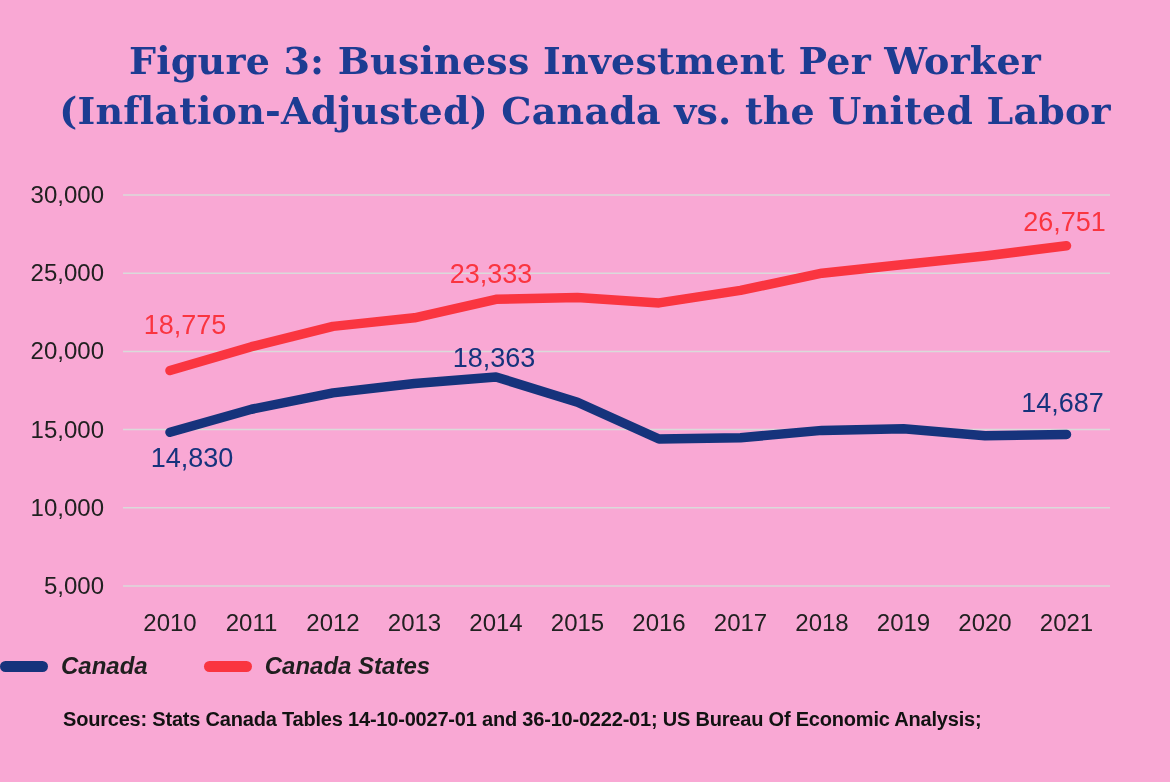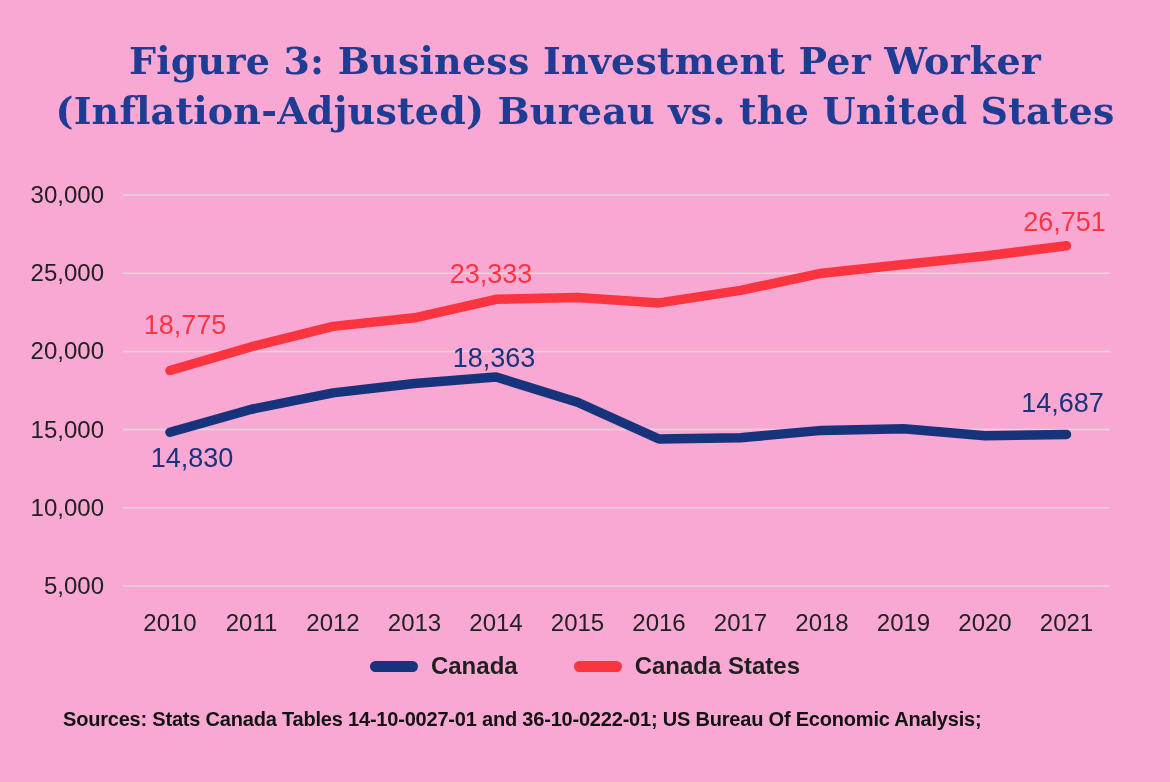--- a/index.html
+++ b/index.html
@@ -33,23 +33,24 @@
     fill:#212121;
   }
   .dlabel{
     font-size:27px;
     font-weight:500;
   }
   .legend{
     position:absolute;
     top:652px; left:0; right:0;
     display:flex;
-    justify-content:center;
+    justify-content:flex-start;
     align-items:center;
     gap:56px;
+    font-style:italic;
   }
   .legend-item{
     display:flex;
     align-items:center;
     gap:13px;
   }
   .swatch{
     display:inline-block;
     width:48px;
     height:11px;
@@ -72,21 +73,21 @@
     margin-left:29px;
   }
 </style>
 </head>
 <body>
 
 <div class="page">
 
   <div class="title" style="color: rgb(29, 60, 146);">
     <div>Figure 3: Business Investment Per Worker</div>
-    <div>(Inflation-Adjusted) Bureau vs. the United States</div>
+    <div>(Inflation-Adjusted) Canada vs. the United Labor</div>
   </div>
 
   <svg id="plot" width="1170" height="782" viewBox="0 0 1170 782">
       <line x1="123" x2="1110" y1="195" y2="195" stroke="#DADADA" stroke-width="1.5"></line>
       <text x="104" y="203" text-anchor="end" class="tick">30,000</text>
       <line x1="123" x2="1110" y1="273.2" y2="273.2" stroke="#DADADA" stroke-width="1.5"></line>
       <text x="104" y="281.2" text-anchor="end" class="tick">25,000</text>
       <line x1="123" x2="1110" y1="351.4" y2="351.4" stroke="#DADADA" stroke-width="1.5"></line>
       <text x="104" y="359.4" text-anchor="end" class="tick">20,000</text>
       <line x1="123" x2="1110" y1="429.6" y2="429.6" stroke="#DADADA" stroke-width="1.5"></line>

